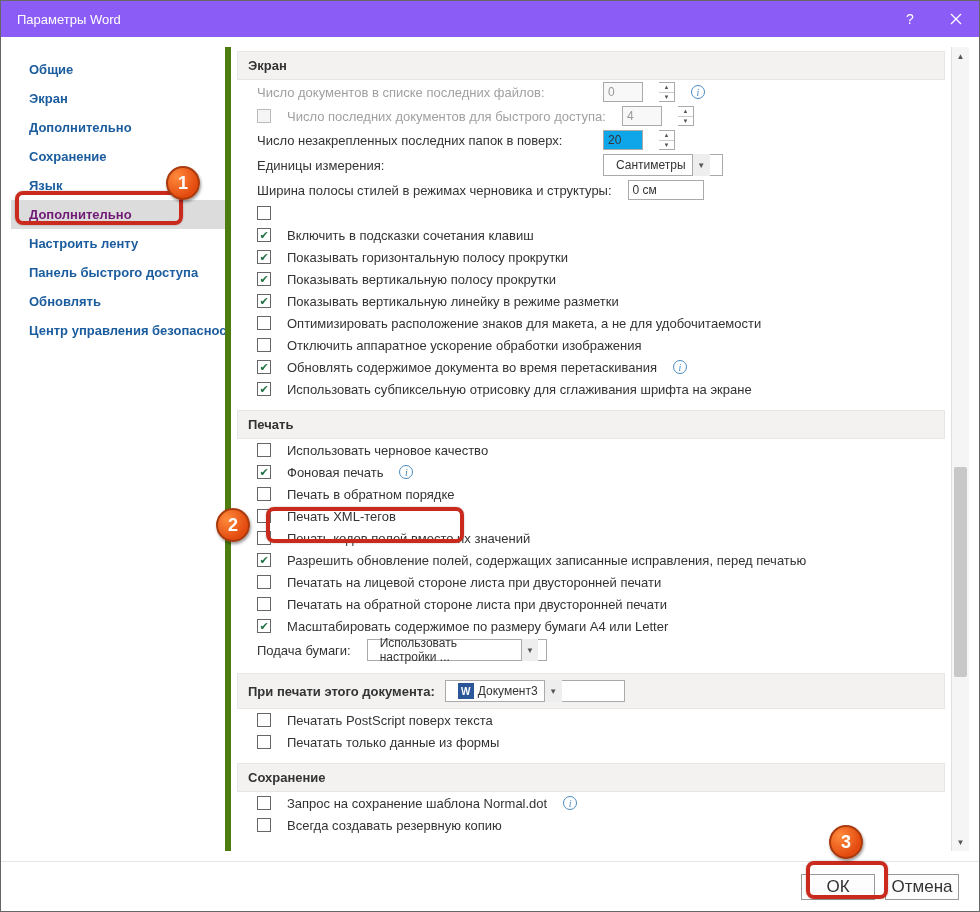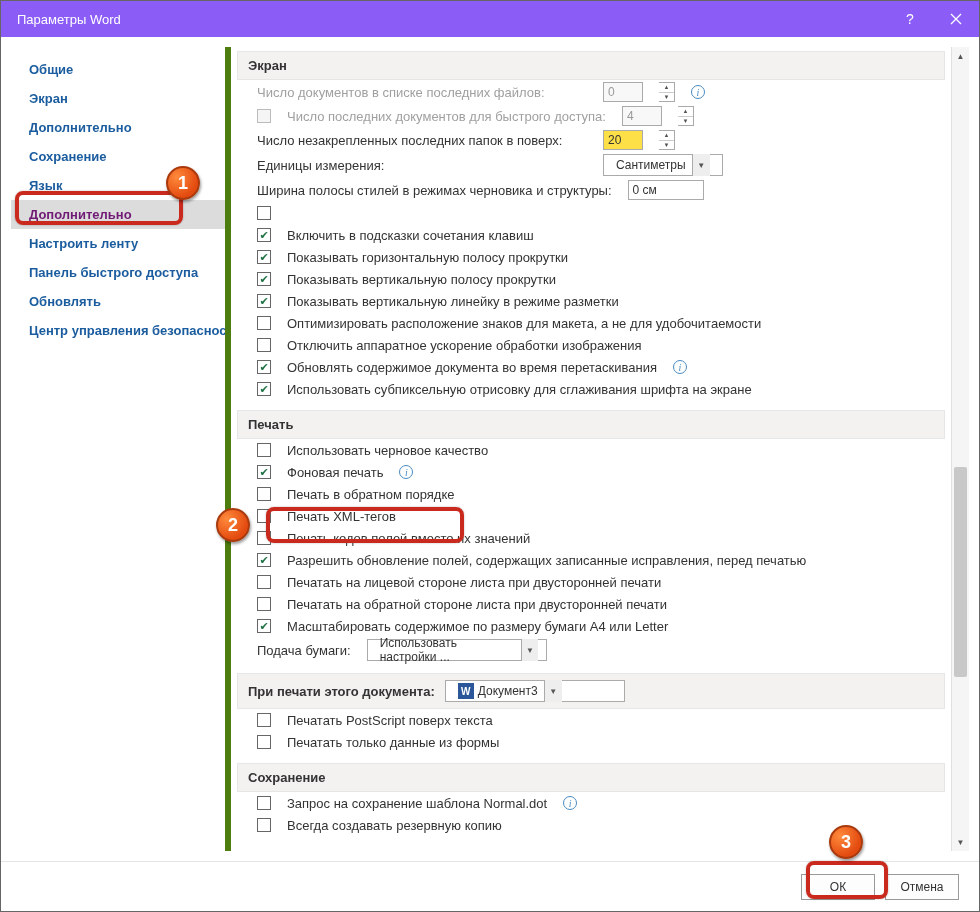--- a/index.html
+++ b/index.html
@@ -134,21 +134,21 @@
   }
   .checkbox.checked::after { content: "✔"; }
   .checkbox.disabled { border-color: #bbb; background: #f5f5f5; }
   .num-input {
     width: 40px; height: 20px;
     border: 1px solid #aaa;
     padding: 0 4px;
     font-size: 12px;
     display: inline-flex;
     align-items: center;
-    background: #fde047;
+    background: #0ea5e9;
   }
   .num-input.disabled { color:#999; background:#f8f8f8; }
   .spinner {
     width: 16px; height: 20px;
     border: 1px solid #aaa;
     border-left: none;
     display: inline-flex;
     flex-direction: column;
     font-size: 6px;
     color: #555;
@@ -220,21 +220,21 @@
   }
   .btn {
     min-width: 74px;
     height: 26px;
     border: 1px solid #999;
     background: #fdfdfd;
     display: flex;
     align-items: center;
     justify-content: center;
     cursor: pointer;
-    font-size: 12px;
+    font-size: 17px;
   }
   
   .callout-box {
     position: absolute;
     border: 4px solid #c92a1d;
     border-radius: 8px;
     pointer-events: none;
     box-shadow: 0 0 2px rgba(0,0,0,0.3);
   }
   .callout-num {

